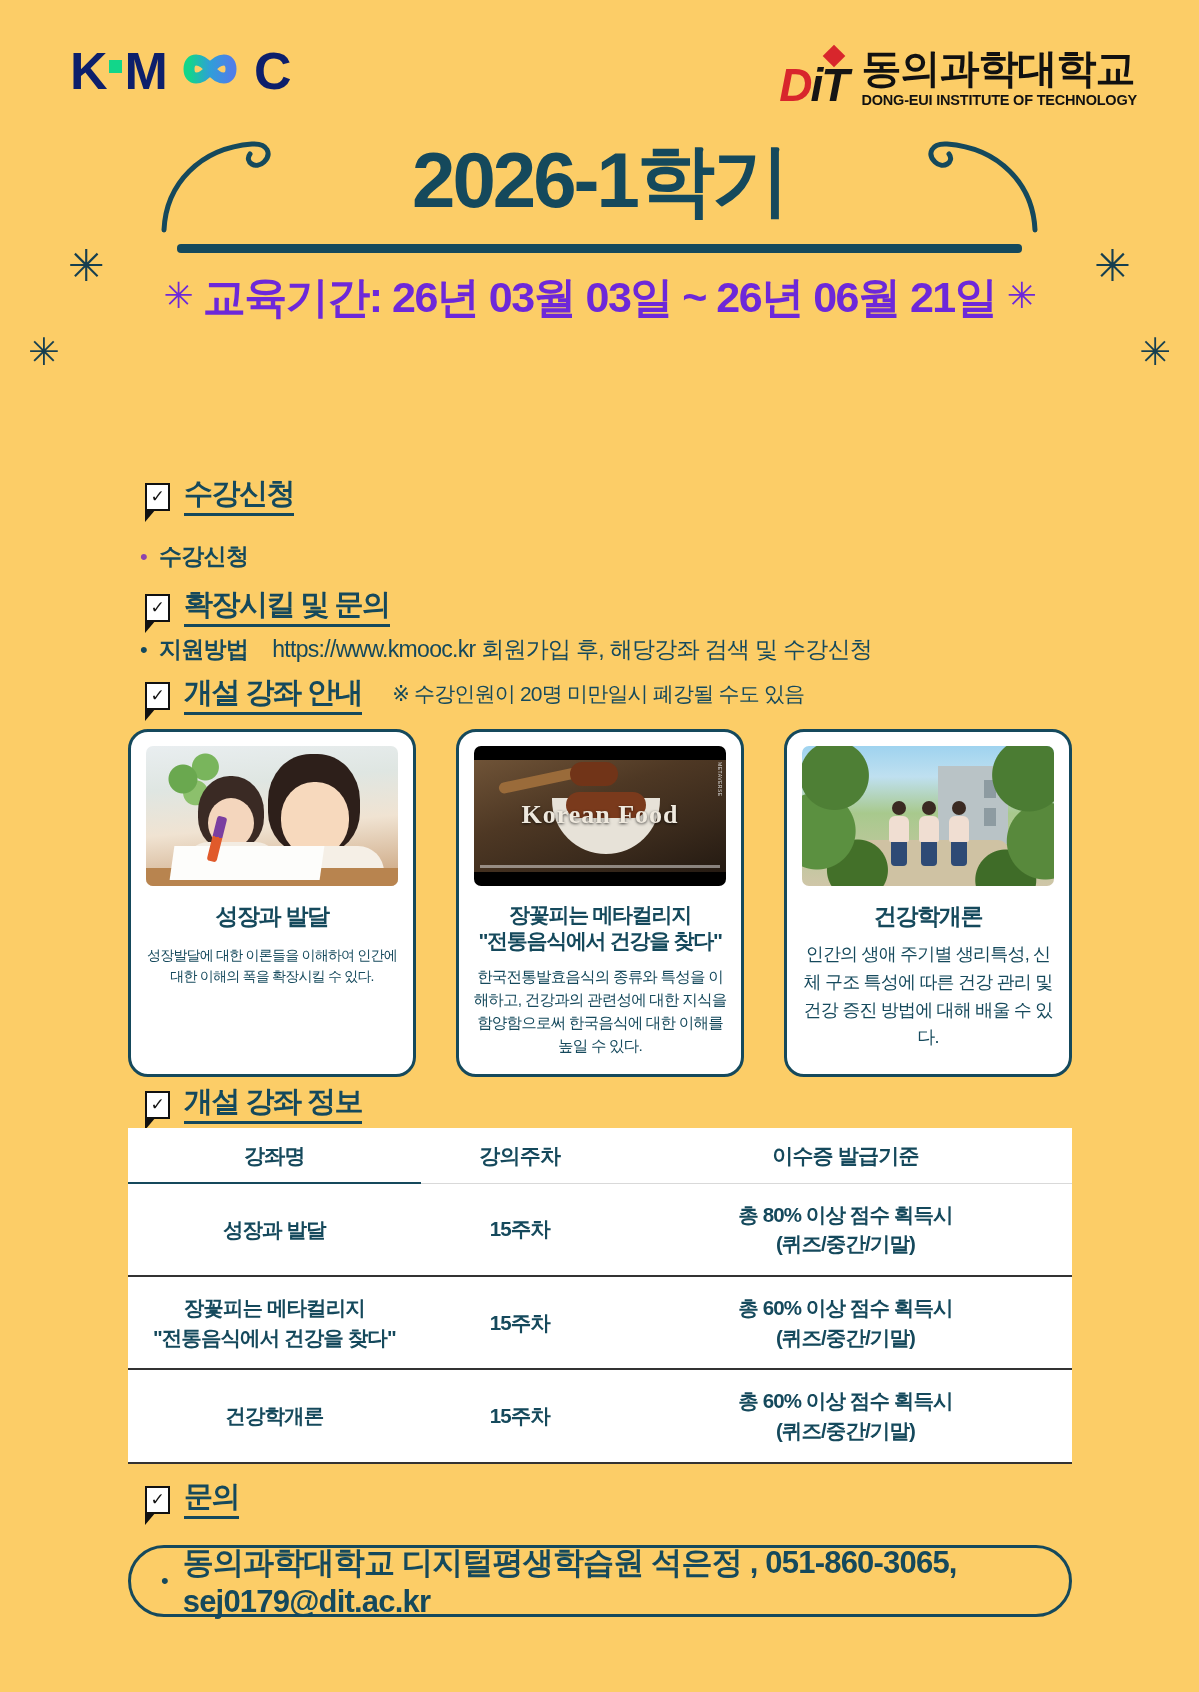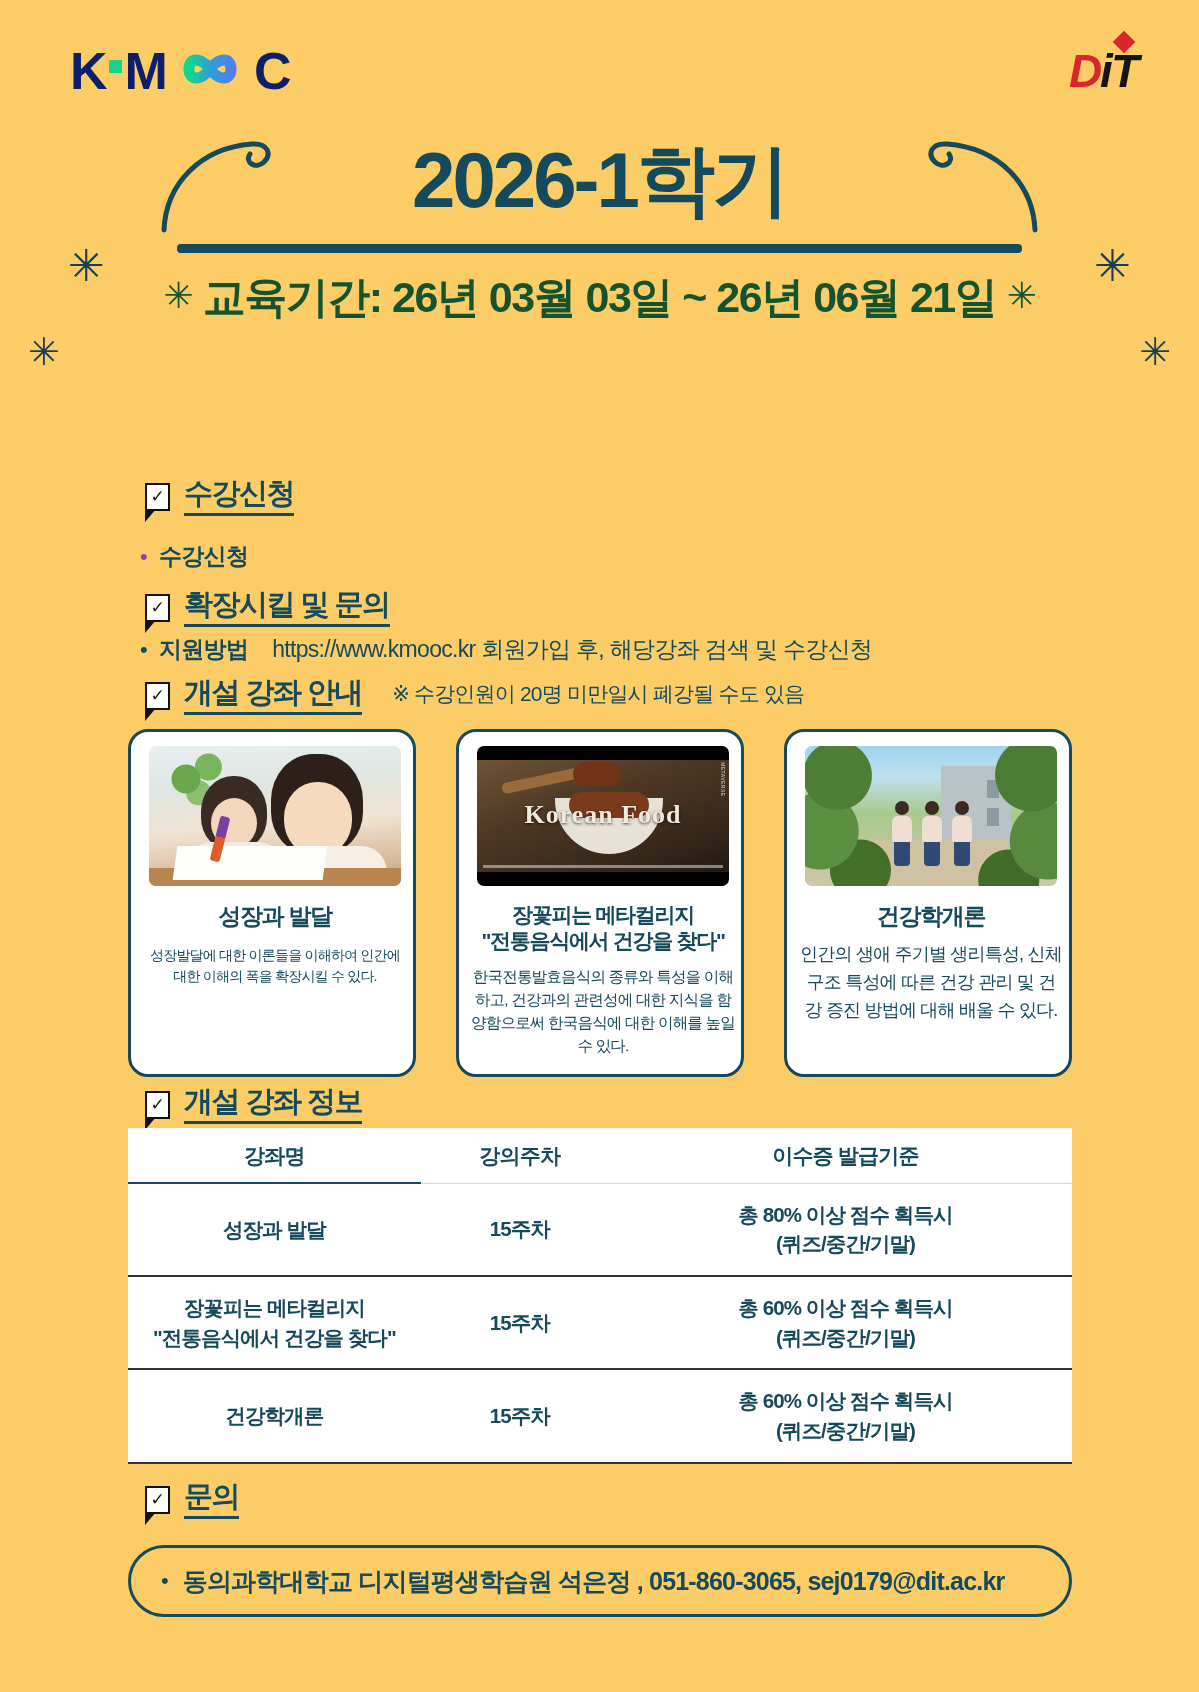--- a/index.html
+++ b/index.html
@@ -24,21 +24,21 @@
   .dit-diamond { position: absolute; width: 16px; height: 16px; background: #d8262c; transform: rotate(45deg); top: -14px; left: 47px; }
   .dit-kr { margin-left: 14px; }
   .dit-kr-top { font-size: 40px; font-weight: bold; color: #111; line-height: 1; letter-spacing: -1px; }
   .dit-kr-bot { font-size: 14.5px; font-weight: bold; color: #111; letter-spacing: -0.2px; margin-top: 4px; }
 
   
   .title-wrap { position: absolute; top: 140px; left: 0; width: 1199px; text-align: center; }
   .t-line1 { font-size: 78px; font-weight: bold; color: #15495c; letter-spacing: -3px; line-height: 1.05; }
   .t-line2 { font-size: 78px; font-weight: bold; color: #15495c; letter-spacing: -3px; line-height: 1.05; margin-top: 16px; }
   .t-rule { width: 845px; height: 9px; background: #15495c; margin: 22px auto 0 auto; border-radius: 4px; }
-  .t-period { font-size: 43px; font-weight: bold; color: #14532d; letter-spacing: -1.5px; margin-top: 16px; }
+  .t-period { font-size: 43px; font-weight: bold; color: #6d28d9; letter-spacing: -1.5px; margin-top: 16px; }
   .t-star { font-size: 36px; vertical-align: 4px; }
 
   .swirl { position: absolute; }
   .swirl-l { left: 160px; top: 138px; }
   .swirl-r { right: 160px; top: 138px; }
 
   .deco { position: absolute; color: #163f4f; font-size: 40px; font-weight: bold; }
   .deco-1 { left: 68px; top: 240px; font-size: 44px; }
   .deco-2 { left: 28px; top: 330px; font-size: 38px; }
   .deco-3 { right: 68px; top: 240px; font-size: 44px; }
@@ -66,21 +66,21 @@
   .bdot { font-size: 22px; margin-right: 12px; line-height: 1; }
   .bdot.purple { color: #8e44ad; }
   .bdot.dark { color: #15495c; }
   .blabel { font-weight: bold; margin-right: 24px; }
   .bvalue { font-weight: normal; }
 
   
   .cards { position: absolute; left: 128px; top: 729px; width: 944px; display: flex; justify-content: space-between; }
   .card {
     width: 288px; min-height: 344px; background: #fff; border: 3px solid #15495c;
-    border-radius: 20px; padding: 14px 6px 16px 12px; text-align: center;
+    border-radius: 20px; padding: 14px 12px 16px 12px; text-align: center;
     display: flex; flex-direction: column; align-items: center;
   }
   .card-img { width: 252px; height: 140px; border-radius: 7px; overflow: hidden; position: relative; }
   .card-title { font-size: 23px; font-weight: bold; color: #15495c; letter-spacing: -1.3px; margin-top: 16px; line-height: 1.25; }
   .card-desc { font-size: 14px; color: #15495c; letter-spacing: -0.8px; line-height: 1.55; margin-top: 14px; }
   .card.compact .card-title { font-size: 21px; }
   .card.compact .card-desc { font-size: 15.5px; line-height: 1.5; margin-top: 10px; }
   .card.c3 .card-desc { font-size: 18px; margin-top: 10px; }
 
   
@@ -145,21 +145,21 @@
   }
   .tbl tr:last-child td { border-bottom: 2px solid #333; }
   .col1 { width: 31%; } .col2 { width: 21%; } .col3 { width: 48%; }
 
   
   .contact-box {
     position: absolute; left: 128px; top: 1545px; width: 944px; height: 72px;
     border: 3px solid #15495c; border-radius: 36px; background: #fccd67;
     display: flex; align-items: center; padding-left: 30px;
   }
-  .contact-text { font-size: 25px; font-weight: bold; color: #15495c; letter-spacing: -0.8px; }
+  .contact-text { font-size: 31px; font-weight: bold; color: #15495c; letter-spacing: -0.8px; }
   .contact-dot { font-size: 22px; color: #15495c; margin-right: 14px; }
 </style>
 </head>
 <body>
 
 <div class="poster">
 
   <div class="logo-kmooc">
     <span class="km-text">K</span>
     <span class="km-dot"></span>
@@ -176,20 +176,24 @@
         <path d="M22,24 C22,12 34,12 43,24 C52,36 64,36 64,24 C64,12 52,12 43,24 C34,36 22,36 22,24 Z" fill="none" stroke="url(#infg)" stroke-width="11" stroke-linecap="round"></path>
       </svg>
     </span>
     <span class="km-text">C</span>
   </div>
 
   <div class="logo-dit">
     <div class="dit-mark">
       <span class="dit-diamond"></span>
       <span class="dit-d">D</span><span class="dit-it">iT</span>
+    </div>
+    <div class="dit-kr">
+      <div class="dit-kr-top">동의과학대학교</div>
+      <div class="dit-kr-bot">DONG-EUI INSTITUTE OF TECHNOLOGY</div>
     </div>
   </div>
 
   <div class="swirl swirl-l">
     <svg width="130" height="95" viewBox="0 0 130 95">
       <path d="M4,92 C6,46 40,10 92,6 C108,5 112,16 104,24 C96,32 84,24 90,16" fill="none" stroke="#15495c" stroke-width="5" stroke-linecap="round"></path>
     </svg>
   </div>
   <div class="swirl swirl-r">
     <svg width="130" height="95" viewBox="0 0 130 95">

